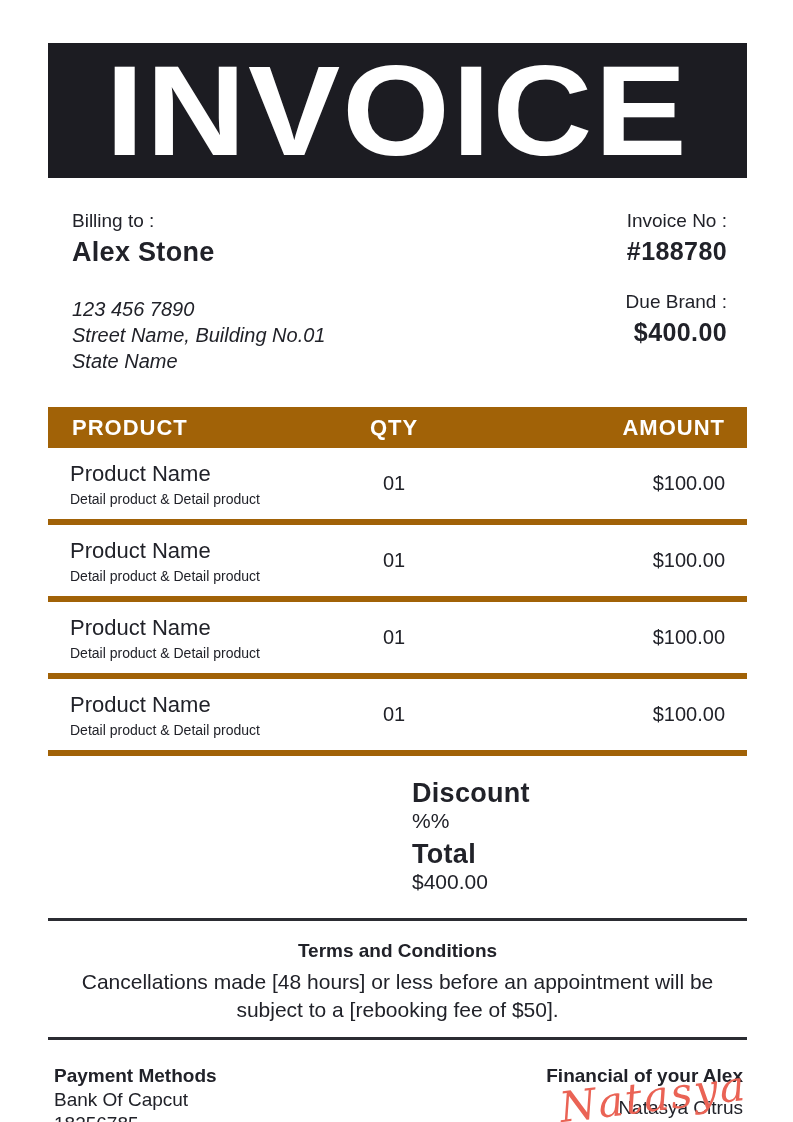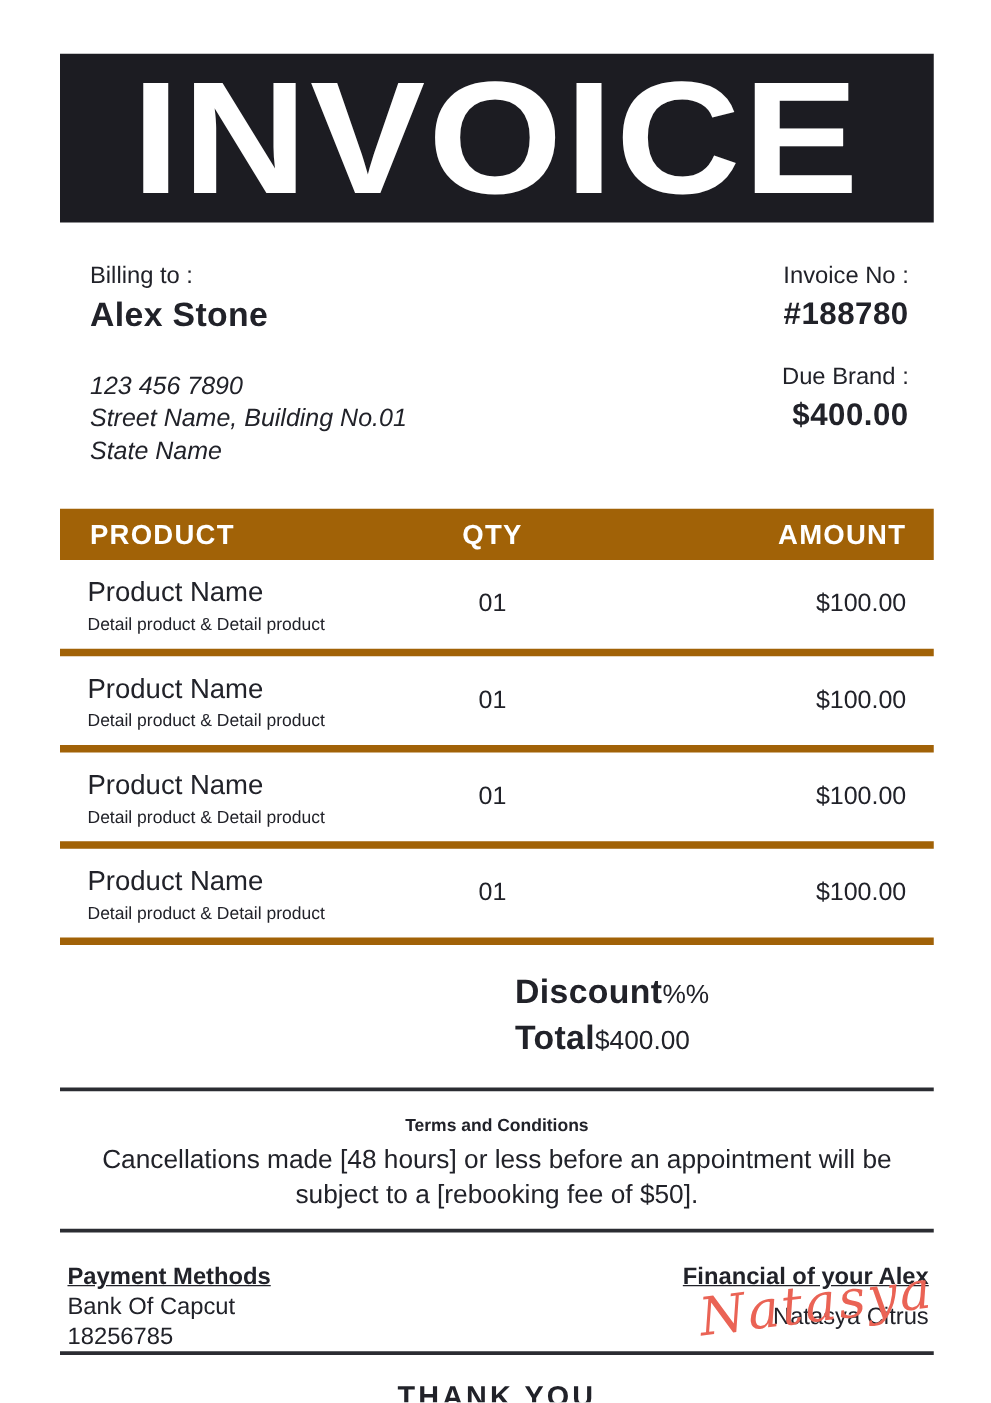--- a/index.html
+++ b/index.html
@@ -75,45 +75,46 @@
   .cell-qty { text-align: center; font-size: 20px; }
   .cell-amount { text-align: right; padding-right: 22px; font-size: 20px; }
 
   
   .totals {
     padding: 16px 23px 24px 364px;
     border-bottom: 3px solid #2b2c32;
   }
   .totals-row {
     display: flex;
-    justify-content: flex-start;
+    justify-content: center;
     align-items: baseline;
     margin-top: 6px;
+    flex-direction: column;
   }
   .totals-label { font-size: 27px; font-weight: bold; letter-spacing: .3px; }
   .totals-value { font-size: 21px; }
 
   
   .terms {
     text-align: center;
     padding: 19px 0 13px 0;
     border-bottom: 3px solid #2b2c32;
   }
-  .terms-title { font-size: 14px; font-weight: bold; margin-bottom: 6px; }
+  .terms-title { font-size: 19px; font-weight: bold; margin-bottom: 6px; }
   .terms-body { font-size: 21px; line-height: 28px; max-width: 680px; margin: 0 auto; }
 
   
   .footer-section {
     display: flex;
     justify-content: space-between;
     padding: 24px 4px 0 6px;
     height: 71px;
     border-bottom: 3px solid #2b2c32;
   }
-  .pay-title, .brand-title { font-size: 19px; font-weight: bold; line-height: 24px; text-decoration: underline; }
+  .pay-title, .brand-title { font-size: 19px; font-weight: bold; line-height: 24px; }
   .pay-line { font-size: 19px; line-height: 24px; }
   .brand-block { text-align: right; position: relative; width: 300px; }
   .brand-name { font-size: 19px; margin-top: 9px; position: relative; z-index: 1; }
   .signature-script {
     position: absolute;
     top: 8px;
     right: -4px;
     z-index: 2;
     font-family: "DejaVu Serif", serif;
     font-style: italic;

